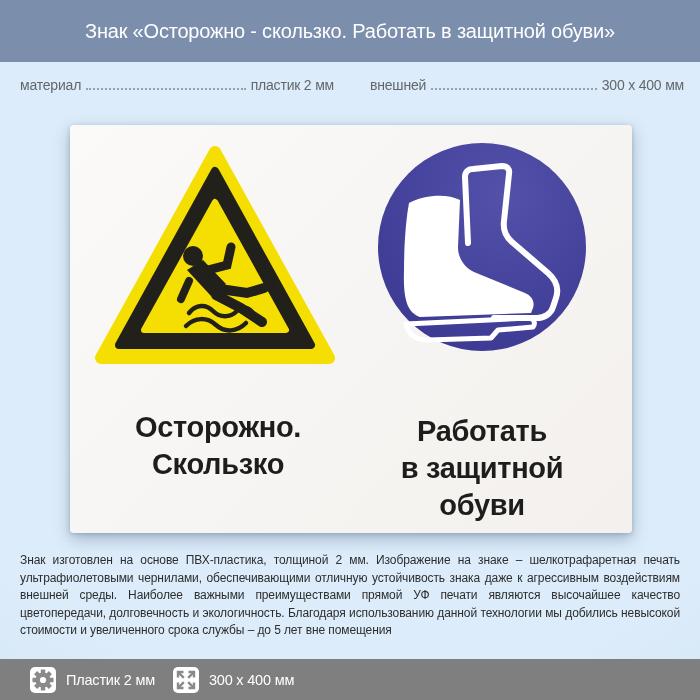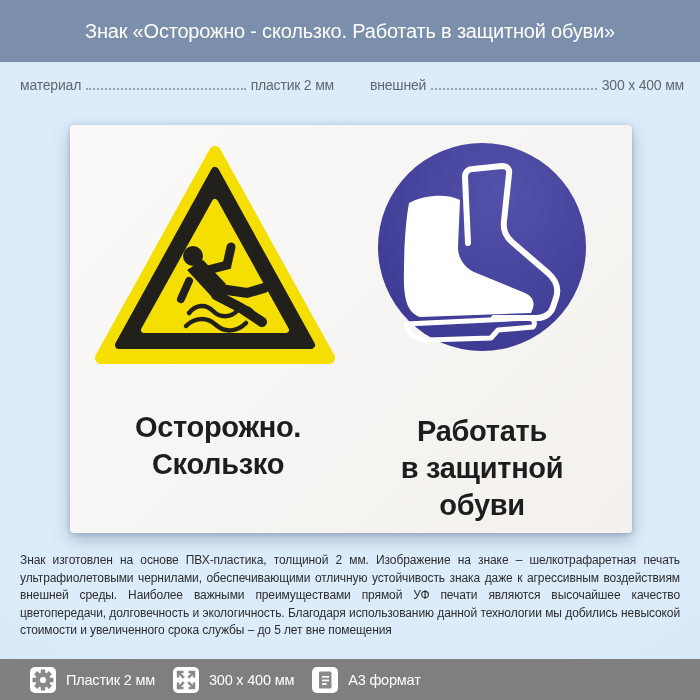--- a/index.html
+++ b/index.html
@@ -152,26 +152,15 @@
             <path d="M20.6 5.4 L15.2 10.8"></path>
           <path d="M5 15.5 V21 H10.5"></path>
             <path d="M5.4 20.6 L10.8 15.2"></path>
           <path d="M21 15.5 V21 H15.5"></path>
             <path d="M20.6 20.6 L15.2 15.2"></path>
         </svg>
       </span>
       <span class="badge-label">300 x 400 мм</span>
     </div>
 
-    <div class="badge">
-      <span class="badge-icon">
-        <svg width="26" height="26" viewBox="0 0 26 26">
-          <rect x="7" y="4.5" width="12.5" height="17" rx="1.6" fill="#8a8a8a"></rect>
-          <rect x="10" y="9" width="7" height="1.7" fill="#ffffff"></rect>
-          <rect x="10" y="12.6" width="7" height="1.7" fill="#ffffff"></rect>
-          <rect x="10" y="16.2" width="4.6" height="1.7" fill="#ffffff"></rect>
-        </svg>
-      </span>
-      <span class="badge-label">А3 формат</span>
-    </div>
 
   </div>
 </div>
 
 </body></html>

